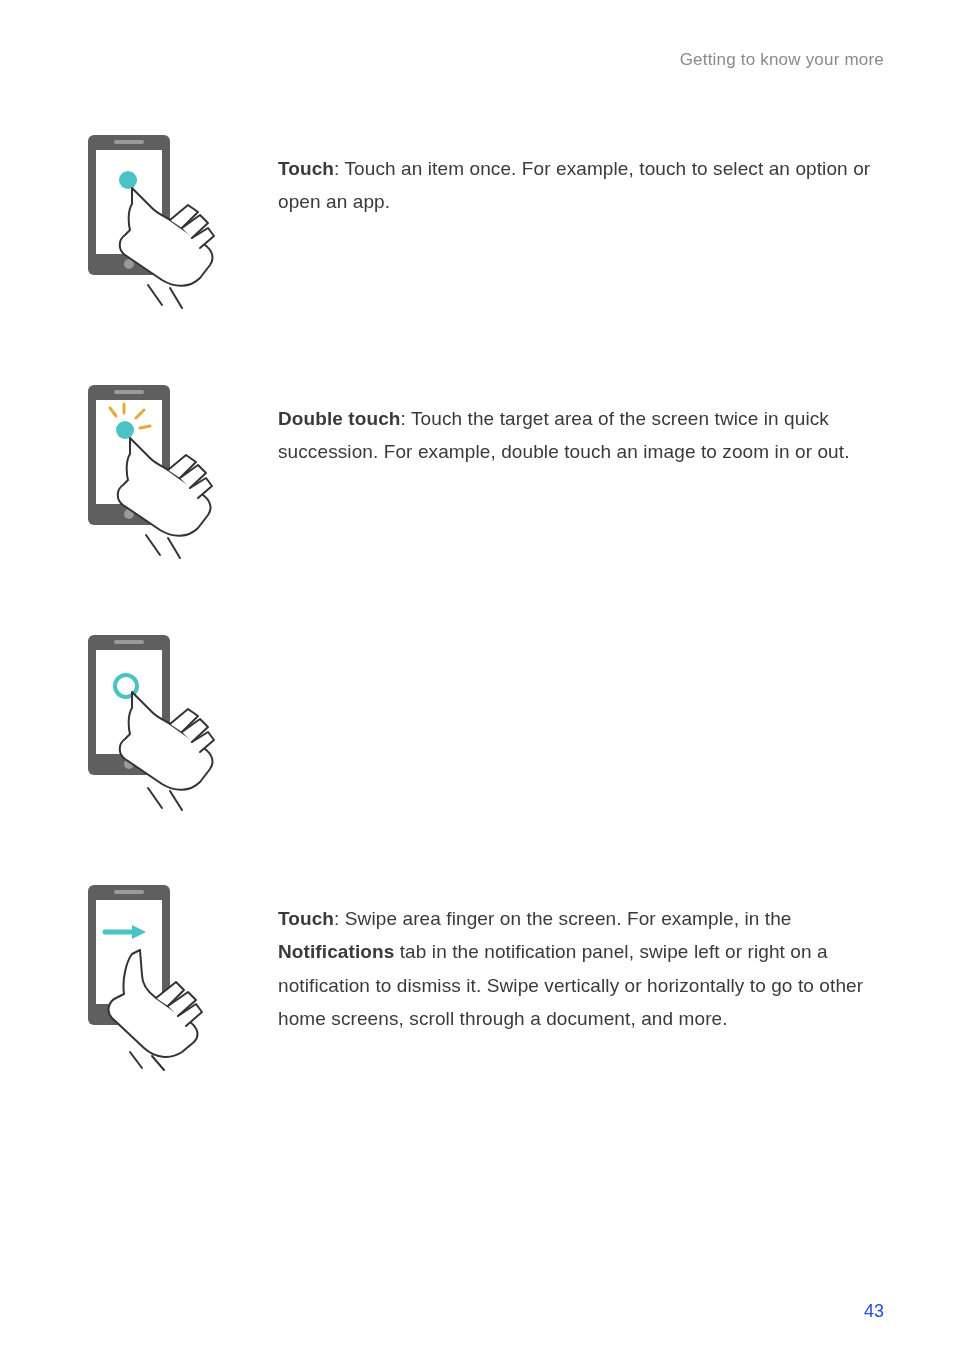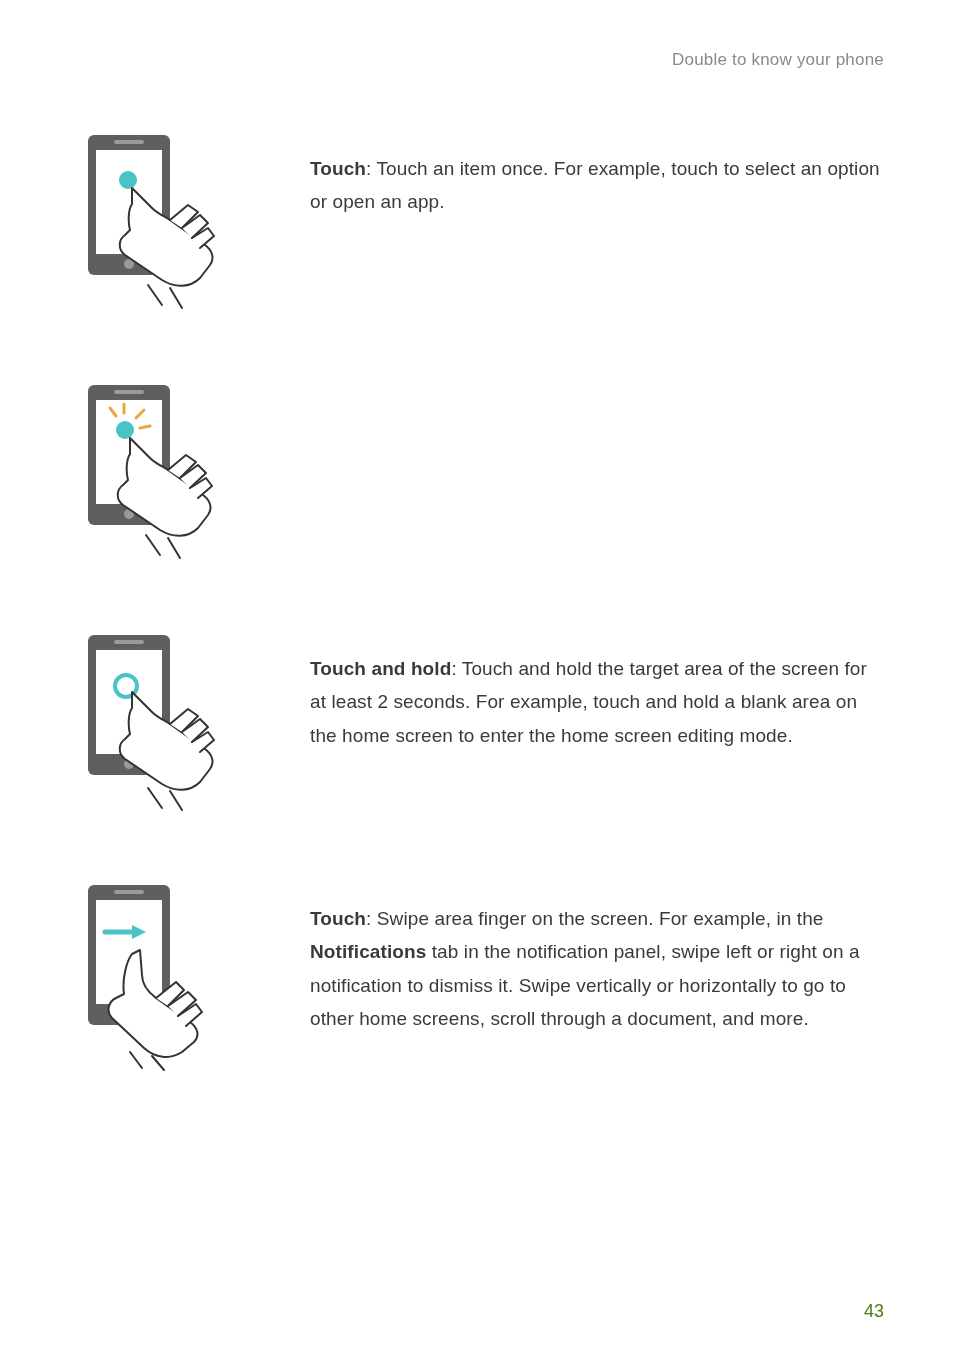--- a/index.html
+++ b/index.html
@@ -16,21 +16,21 @@
     text-align: right;
     color: #8a8a8a;
     font-size: 17px;
     margin-bottom: 60px;
     letter-spacing: 0.2px;
   }
   .gesture-row {
     display: flex;
     align-items: flex-start;
     margin-bottom: 70px;
-    gap: 60px;
+    gap: 28px;
   }
   .gesture-illustration {
     flex: 0 0 180px;
     height: 180px;
     position: relative;
   }
   .gesture-text {
     flex: 1;
     font-size: 19px;
     line-height: 1.75;
@@ -39,28 +39,28 @@
     letter-spacing: 0.1px;
   }
   .gesture-text .term {
     font-weight: 700;
   }
   .page-number {
     position: absolute;
     bottom: 30px;
     right: 70px;
     font-size: 18px;
-    color: #4d7c0f;
+    color: #1d4ed8;
   }
   svg { overflow: visible; }
 </style>
 </head>
 <body>
 
-<div class="header-text">Double to know your phone</div>
+<div class="header-text">Getting to know your more</div>
 
 <div class="gesture-row">
   <div class="gesture-illustration">
     <svg width="180" height="180" viewBox="0 0 180 180">
 
       <rect x="18" y="5" width="82" height="140" rx="6" fill="#5f5f5f"></rect>
       <rect x="26" y="20" width="66" height="104" fill="#ffffff"></rect>
       <rect x="44" y="10" width="30" height="4" rx="2" fill="#9a9a9a"></rect>
       <circle cx="59" cy="134" r="5" fill="#9a9a9a"></circle>
 
@@ -97,43 +97,43 @@
       <g fill="#ffffff" stroke="#333" stroke-width="2" stroke-linejoin="round" stroke-linecap="round">
         <path d="M 60 58 L 80 78 C 86 84 92 86 98 90 L 133 115 C 140 120 143 128 138 135 L 128 148 C 118 158 103 158 90 150 L 53 125 C 46 120 46 110 53 105 L 58 100 C 56 92 56 80 60 74 Z"></path>
         <path d="M 98 90 L 116 75 L 126 82 L 110 98"></path>
         <path d="M 110 98 L 128 85 L 136 93 L 120 108"></path>
         <path d="M 120 108 L 136 98 L 142 106 L 128 118"></path>
         <path d="M 76 155 L 90 175"></path>
         <path d="M 98 158 L 110 178"></path>
       </g>
     </svg>
   </div>
+  <div class="gesture-text">
+    <span class="term">Double touch</span><span>: Touch the target area of the screen twice in quick succession. For example, double touch an image to zoom in or out.</span>
+  </div>
 </div>
 
 <div class="gesture-row">
   <div class="gesture-illustration">
     <svg width="180" height="180" viewBox="0 0 180 180">
       <rect x="18" y="5" width="82" height="140" rx="6" fill="#5f5f5f"></rect>
       <rect x="26" y="20" width="66" height="104" fill="#ffffff"></rect>
       <rect x="44" y="10" width="30" height="4" rx="2" fill="#9a9a9a"></rect>
       <circle cx="59" cy="134" r="5" fill="#9a9a9a"></circle>
 
       <circle cx="56" cy="56" r="11" fill="none" stroke="#4bc2c5" stroke-width="4"></circle>
       <g fill="#ffffff" stroke="#333" stroke-width="2" stroke-linejoin="round" stroke-linecap="round">
         <path d="M 62 62 L 82 82 C 88 88 94 90 100 94 L 135 119 C 142 124 145 132 140 139 L 130 152 C 120 162 105 162 92 154 L 55 129 C 48 124 48 114 55 109 L 60 104 C 58 96 58 84 62 78 Z"></path>
         <path d="M 100 94 L 118 79 L 128 86 L 112 102"></path>
         <path d="M 112 102 L 130 89 L 138 97 L 122 112"></path>
         <path d="M 122 112 L 138 102 L 144 110 L 130 122"></path>
         <path d="M 78 158 L 92 178"></path>
         <path d="M 100 161 L 112 180"></path>
       </g>
     </svg>
-  </div>
-  <div class="gesture-text">
-    <span class="term">Touch and hold</span><span>: Touch and hold the target area of the screen for at least 2 seconds. For example, touch and hold a blank area on the home screen to enter the home screen editing mode.</span>
   </div>
 </div>
 
 <div class="gesture-row">
   <div class="gesture-illustration">
     <svg width="180" height="180" viewBox="0 0 180 180">
       <rect x="18" y="5" width="82" height="140" rx="6" fill="#5f5f5f"></rect>
       <rect x="26" y="20" width="66" height="104" fill="#ffffff"></rect>
       <rect x="44" y="10" width="30" height="4" rx="2" fill="#9a9a9a"></rect>
       <circle cx="59" cy="134" r="5" fill="#9a9a9a"></circle>

